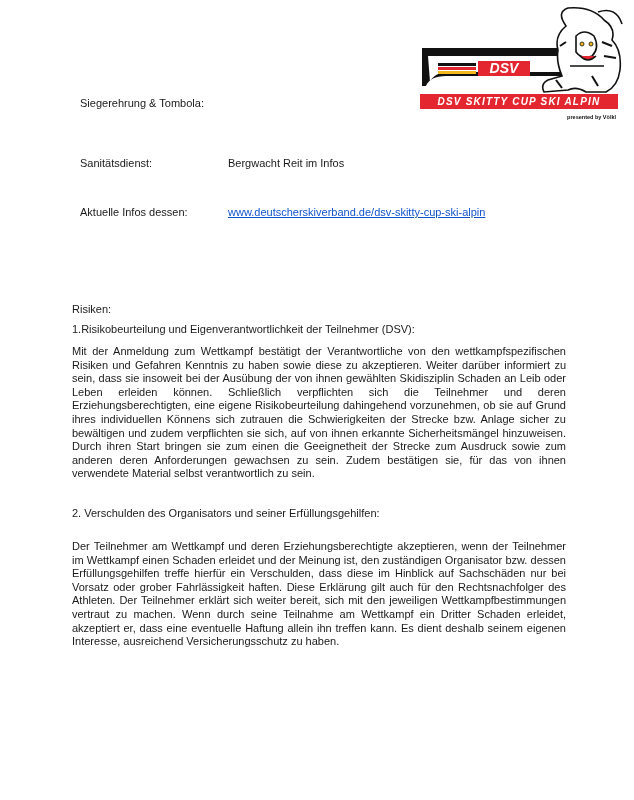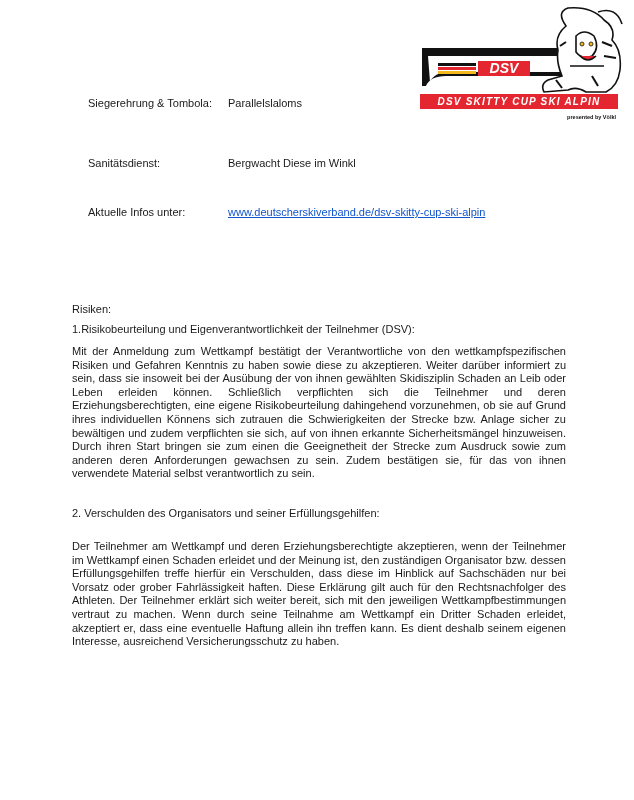--- a/index.html
+++ b/index.html
@@ -2,21 +2,21 @@
 <html><head>
   <meta charset="utf-8">
   <style>
     html, body { margin: 0; padding: 0; background: #ffffff; }
     body {
       width: 634px; height: 800px; position: relative; overflow: hidden;
       font-family: "Liberation Sans", sans-serif; color: #1a1a1a;
     }
     .logo { position: absolute; left: 416px; top: 6px; width: 212px; height: 118px; text-decoration: underline; }
     .row { position: absolute; left: 72px; font-size: 11px; line-height: 14px; }
-    .row .label { position: absolute; left: 16px; top: 0; width: 155px; white-space: nowrap; }
+    .row .label { position: absolute; left: 8px; top: 0; width: 155px; white-space: nowrap; }
     .row .value { position: absolute; left: 156px; top: 0; width: 300px; }
     .row .value a { color: #1155cc; white-space: nowrap; }
     .body-text { position: absolute; left: 72px; width: 494px; font-size: 11px; line-height: 13.6px; }
     .heading { position: absolute; left: 72px; font-size: 11px; line-height: 14px; white-space: nowrap; }
     .justify { text-align: justify; }
   </style>
 </head>
 <body>
 
 <div class="logo">
@@ -51,31 +51,30 @@
 
     <rect x="4" y="88" width="198" height="15" fill="#e3262f"></rect>
     <text x="103" y="99" text-anchor="middle" font-family="Liberation Sans, sans-serif" font-size="10" font-weight="bold" font-style="italic" letter-spacing="1.2" fill="#ffffff">DSV SKITTY CUP SKI ALPIN</text>
     <text x="200" y="113" text-anchor="end" font-family="Liberation Sans, sans-serif" font-size="5.5" font-weight="bold" fill="#111111">presented by Völkl</text>
   </svg>
 </div>
 
 <div class="row" style="top:96px;">
   <span class="label">Siegerehrung &amp; Tombola:</span>
   <div class="value">
-    <div>Parallelslaloms</div>
   </div>
 </div>
 
 <div class="row" style="top:156px;">
   <span class="label">Sanitätsdienst:</span>
-  <span class="value">Bergwacht Diese im Winkl</span>
+  <span class="value">Bergwacht Reit im Infos</span>
 </div>
 
 <div class="row" style="top:205px;">
-  <span class="label">Aktuelle Infos unter:</span>
+  <span class="label">Aktuelle Infos dessen:</span>
   <span class="value"><a href="#">www.deutscherskiverband.de/dsv-skitty-cup-ski-alpin</a></span>
 </div>
 
 <div class="heading" style="top:302px;">Risiken:</div>
 <div class="heading" style="top:322px;text-align:right;">1.Risikobeurteilung und Eigenverantwortlichkeit der Teilnehmer (DSV):</div>
 <div class="body-text justify" style="top:345px;">Mit der Anmeldung zum Wettkampf bestätigt der Verantwortliche von den wettkampfspezifischen Risiken und Gefahren Kenntnis zu haben sowie diese zu akzeptieren. Weiter darüber informiert zu sein, dass sie insoweit bei der Ausübung der von ihnen gewählten Skidisziplin Schaden an Leib oder Leben erleiden können. Schließlich verpflichten sich die Teilnehmer und deren Erziehungsberechtigten, eine eigene Risikobeurteilung dahingehend vorzunehmen, ob sie auf Grund ihres individuellen Könnens sich zutrauen die Schwierigkeiten der Strecke bzw. Anlage sicher zu bewältigen und zudem verpflichten sie sich, auf von ihnen erkannte Sicherheitsmängel hinzuweisen. Durch ihren Start bringen sie zum einen die Geeignetheit der Strecke zum Ausdruck sowie zum anderen deren Anforderungen gewachsen zu sein. Zudem bestätigen sie, für das von ihnen verwendete Material selbst verantwortlich zu sein.</div>
 
 <div class="heading" style="top:506px;">2. Verschulden des Organisators und seiner Erfüllungsgehilfen:</div>
 <div class="body-text justify" style="top:540px;">Der Teilnehmer am Wettkampf und deren Erziehungsberechtigte akzeptieren, wenn der Teilnehmer im Wettkampf einen Schaden erleidet und der Meinung ist, den zuständigen Organisator bzw. dessen Erfüllungsgehilfen treffe hierfür ein Verschulden, dass diese im Hinblick auf Sachschäden nur bei Vorsatz oder grober Fahrlässigkeit haften. Diese Erklärung gilt auch für den Rechtsnachfolger des Athleten. Der Teilnehmer erklärt sich weiter bereit, sich mit den jeweiligen Wettkampfbestimmungen vertraut zu machen. Wenn durch seine Teilnahme am Wettkampf ein Dritter Schaden erleidet, akzeptiert er, dass  eine eventuelle Haftung allein ihn treffen kann. Es dient deshalb seinem eigenen Interesse, ausreichend Versicherungsschutz zu haben.</div>
 

